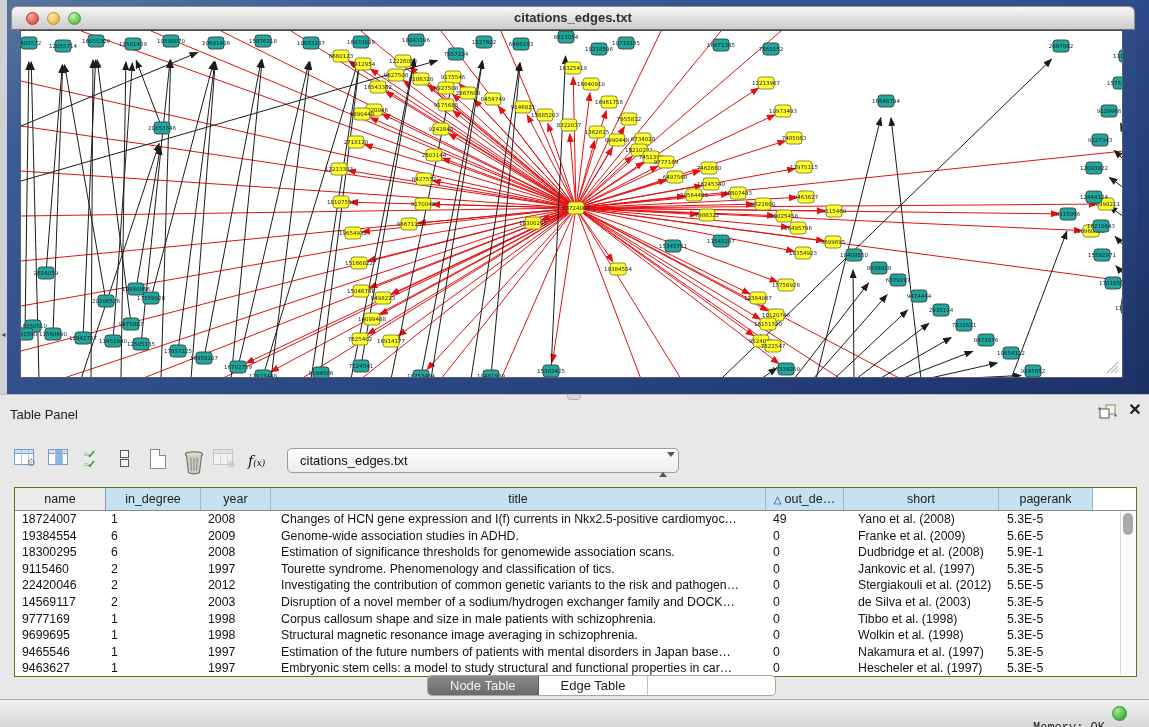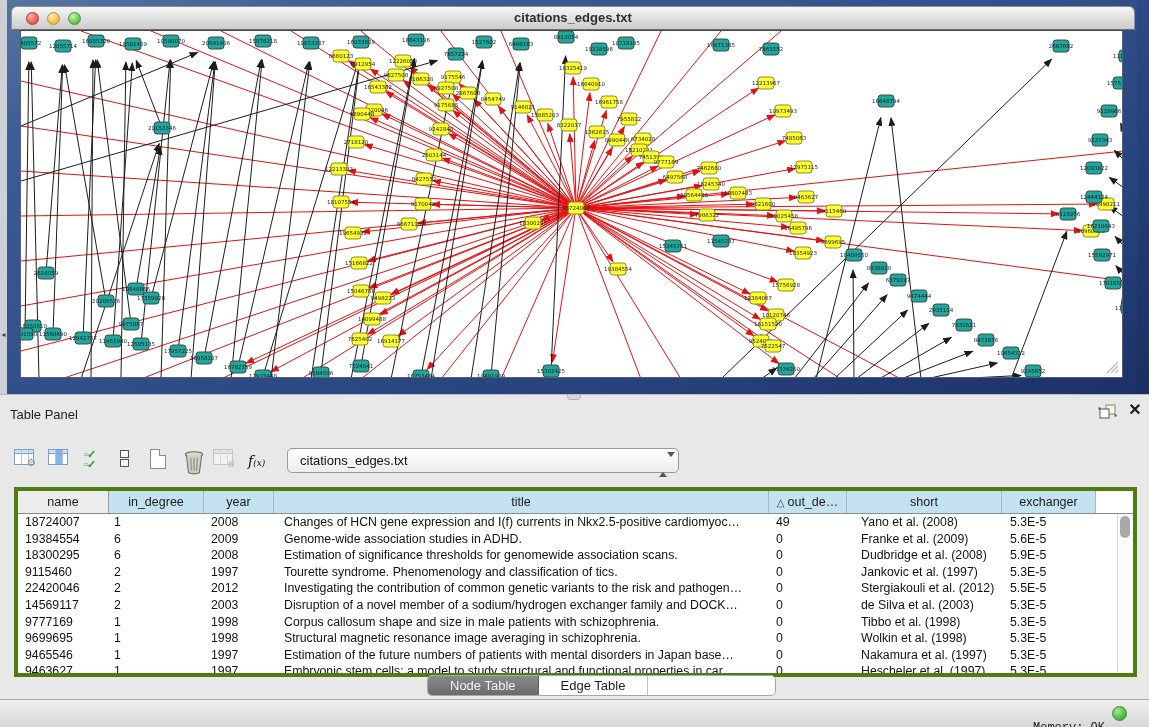--- a/index.html
+++ b/index.html
@@ -59,21 +59,21 @@
   #combo { left:287px; top:53px; width:392px; height:25px;
     background:linear-gradient(#ffffff,#ececec); border:1px solid #9a9a9a; border-radius:5px;
     font-size:13px; color:#111; line-height:23px; padding-left:12px; }
   #combo-arrows { position:absolute; right:10px; top:4px; width:9px; height:16px; }
   #combo-arrows .up, #combo-arrows .dn { width:0; height:0; border-left:4px solid transparent;
     border-right:4px solid transparent; margin:1px 0; }
   #combo-arrows .up { border-bottom:5px solid #555; }
   #combo-arrows .dn { border-top:5px solid #555; }
 
   #data-table { left:14px; top:92px; width:1123px; height:190px; background:#fff;
-    border:4px solid #4d7c0f; overflow:hidden; }
+    border:1px solid #4d7c0f; overflow:hidden; }
   #thead { display:flex; height:23px; border-bottom:1px solid #8a8a8a; background:#fff;}
   .th { height:22px; font-size:12.5px; color:#1a1a1a; text-align:center; line-height:22px;
     background:#c5e2f2; border-right:1px solid #9fb9c9; overflow:hidden; white-space:nowrap;}
   .th.gray { background:#ececec; border-right:1px solid #9a9a9a;}
   .sort-tri { font-size:10px; color:#15365c; margin-right:3px;}
   .c0{width:91px}.c1{width:95px}.c2{width:70px}.c3{width:495px}.c4{width:78px}.c5{width:155px}.c6{width:94px}
   #tbody { position:relative; }
   .row { display:flex; height:16.6px; font-size:12.3px; color:#111; white-space:nowrap; background:#fff;}
   .cell { overflow:hidden; line-height:16.6px; }
   .cell.c0{padding-left:7px}.cell.c1{padding-left:5px}.cell.c2{padding-left:7px}
@@ -623,21 +623,21 @@
   <div class="abs" id="data-table">
     <div id="thead">
       <div class="th gray c0">name</div>
       <div class="th c1">in_degree</div>
       <div class="th c2">year</div>
       <div class="th c3">title</div>
       <div class="th c4">
         <span class="sort-tri">△</span><span>out_de…</span>
       </div>
       <div class="th c5">short</div>
-      <div class="th c6">exchanger</div>
+      <div class="th c6">pagerank</div>
     </div>
     <div id="tbody">
         <div class="row">
           <div class="cell c0">18724007</div>
           <div class="cell c1">1</div>
           <div class="cell c2">2008</div>
           <div class="cell c3">Changes of HCN gene expression and I(f) currents in Nkx2.5-positive cardiomyoc…</div>
           <div class="cell c4">49</div>
           <div class="cell c5">Yano et al. (2008)</div>
           <div class="cell c6">5.3E-5</div>
@@ -651,21 +651,21 @@
           <div class="cell c5">Franke et al. (2009)</div>
           <div class="cell c6">5.6E-5</div>
         </div>
         <div class="row">
           <div class="cell c0">18300295</div>
           <div class="cell c1">6</div>
           <div class="cell c2">2008</div>
           <div class="cell c3">Estimation of significance thresholds for genomewide association scans.</div>
           <div class="cell c4">0</div>
           <div class="cell c5">Dudbridge et al. (2008)</div>
-          <div class="cell c6">5.9E-5</div>
+          <div class="cell c6">5.9E-1</div>
         </div>
         <div class="row">
           <div class="cell c0">9115460</div>
           <div class="cell c1">2</div>
           <div class="cell c2">1997</div>
           <div class="cell c3">Tourette syndrome. Phenomenology and classification of tics.</div>
           <div class="cell c4">0</div>
           <div class="cell c5">Jankovic et al. (1997)</div>
           <div class="cell c6">5.3E-5</div>
         </div>

